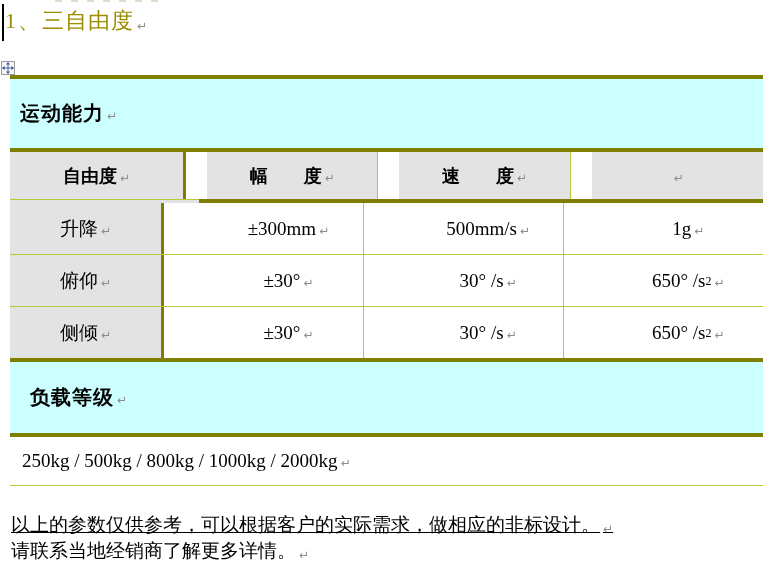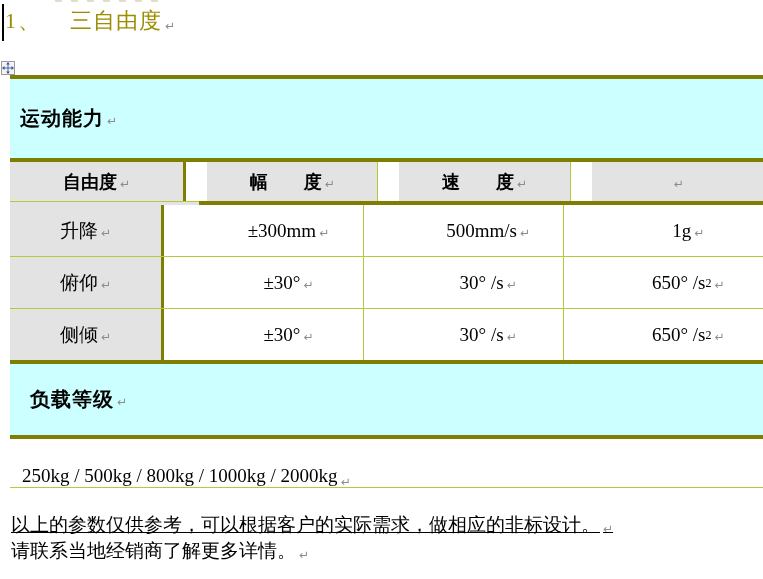--- a/index.html
+++ b/index.html
@@ -7,54 +7,54 @@
     font-family:"Liberation Serif","DejaVu Serif",serif; color:#000; position:relative; }
 
   .caret { position:absolute; left:2px; top:4px; width:2px; height:37px; background:#000; }
 
   .clip-artifact { position:absolute; left:55px; top:0; width:110px; height:2px;
     background:repeating-linear-gradient(90deg,#d8d4c0 0 7px,transparent 7px 16px); opacity:.8; }
 
   .heading { position:absolute; left:5px; top:6px; display:flex; align-items:baseline;
     font-size:22px; color:#9c8c00; white-space:nowrap; }
   .heading .num { letter-spacing:2px; }
-  .heading .ttl { margin-left:28px; letter-spacing:1px; }
+  .heading .ttl { margin-left:0; letter-spacing:1px; }
 
   .pilcrow { font-family:"DejaVu Sans",sans-serif; font-size:12px; color:#8c8c8c;
     margin-left:3px; position:relative; top:2px; font-weight:normal; }
 
   .move-handle { position:absolute; left:1px; top:61px; width:14px; height:14px;
     background:#f4f4f4; border:1px solid #9a9a9a; display:flex; align-items:center;
     justify-content:center; cursor:move; }
 
   .doc-table { position:absolute; left:10px; top:75px; width:753px; }
   .bar-thick { height:4px; background:#7e7e00; }
   .sep-thin { height:1px; background:#b7c83b; }
   .hdr-sep { height:4px; display:flex; }
   .hdr-sep .l { width:189px; background:#e3e3e3; border-top:1px solid #b7c83b; }
   .hdr-sep .r { flex:1; background:#7e7e00; }
 
-  .banner { height:79px; background:#ccffff; display:flex; align-items:center;
+  .banner { height:69px; background:#ccffff; display:flex; align-items:center;
     padding-left:10px; font-weight:bold; font-size:20px; letter-spacing:1px; }
   .banner.b2 { height:71px;padding-left:20px; }
 
   .trow { display:flex; }
   .trow .c { display:flex; align-items:center; justify-content:center;
     font-size:19px; white-space:pre; }
   .trow .c1 { width:192px; border-right:3px solid #7e7e00; }
   .trow .c2, .trow .c3, .trow .c4 { width:187px;margin-left:21px; }
   .trow .c2, .trow .c3 { border-right:1px solid #b7c83b; }
-  .hrow { height:39px; }
+  .hrow { height:47px; }
   .hrow .c { background:#e3e3e3; font-weight:bold; font-size:18px; }
   .drow { height:51px;gap:29px; }
   .drow .c1 { background:#e3e3e3; }
   .drow .c2, .drow .c3, .drow .c4 { background:#ffffff; }
   sup { font-size:12px; line-height:0; }
 
-  .kg-row { height:48px; background:#fff; display:flex; align-items:flex-end;
+  .kg-row { height:48px; background:#fff; display:flex; align-items:center;
     padding-left:12px; font-size:19px; white-space:pre; }
 
   .fpara { position:absolute; left:11px; font-size:19px; white-space:nowrap; }
   .fpara.p1 { top:512px;text-decoration:underline; }
   .fpara.p2 { top:538px; }
 </style>
 </head>
 <body>
 
 <div class="clip-artifact"></div>

